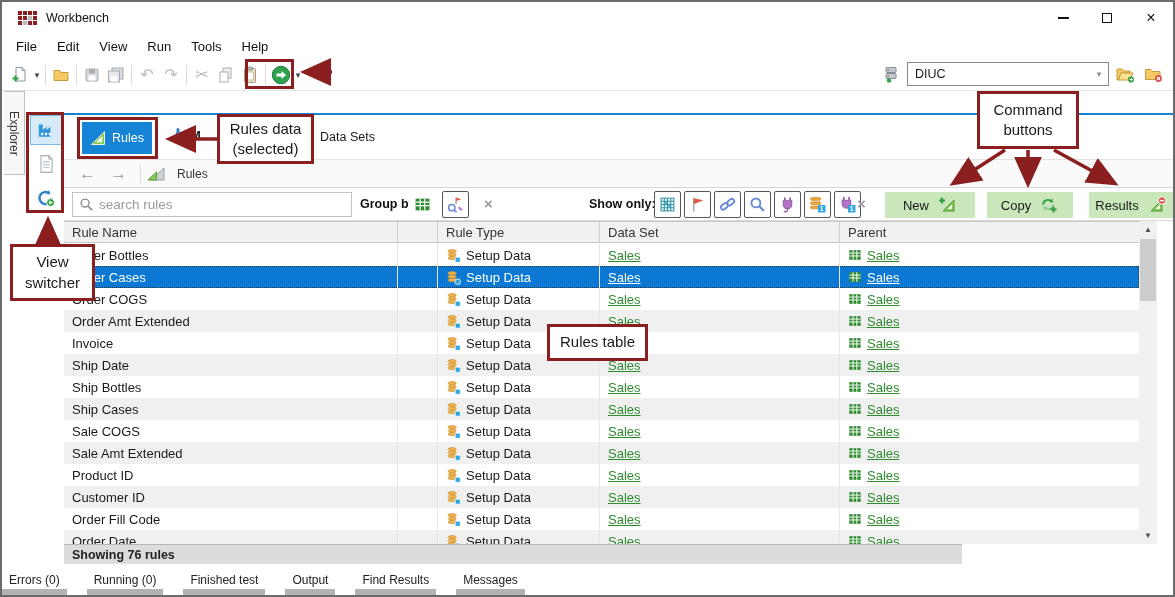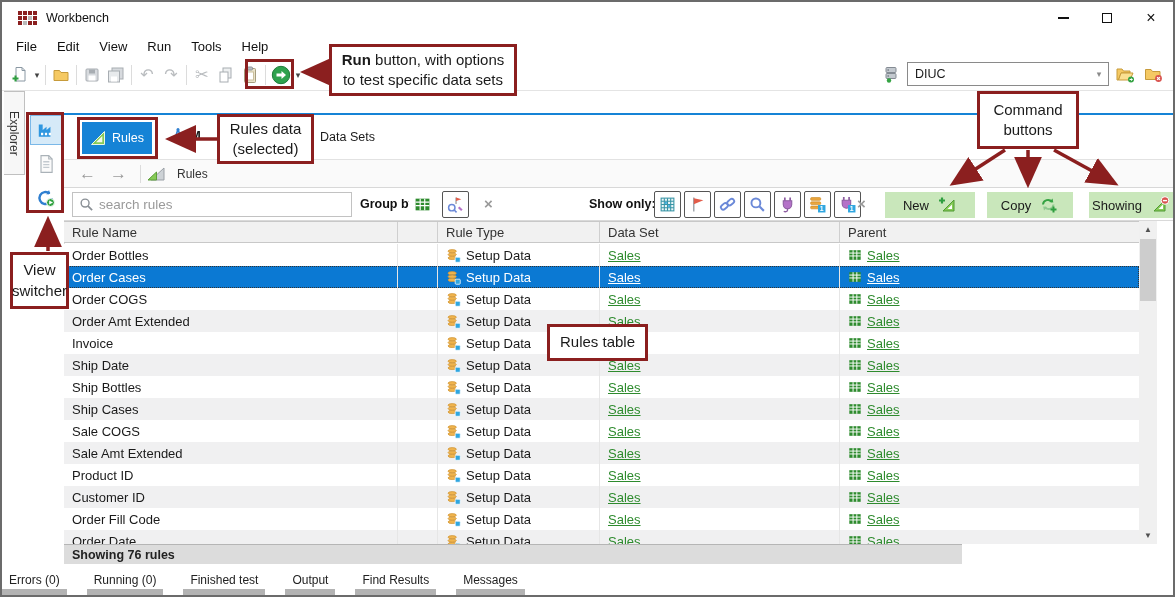--- a/index.html
+++ b/index.html
@@ -397,21 +397,21 @@
       <span>Copy</span>
       <svg class="ic" width="20" height="18" viewBox="0 0 20 18">
           <path d="M4 8.5a5 5 0 0 1 9-2.5" fill="none" stroke="#34a343" stroke-width="2"></path>
           <path d="M13.5 2.5l.8 4-4-.5z" fill="#34a343"></path>
           <path d="M14.5 8.5a5 5 0 0 1-9 2.5" fill="none" stroke="#8fc98f" stroke-width="2"></path>
           <path d="M5 14.5l-.8-4 4 .5z" fill="#8fc98f"></path>
           <path d="M11.5 13.5h6M14.5 10.5v6" stroke="#2e9e3f" stroke-width="2"></path>
         </svg>
     </span>
     <span class="cmd-btn" style="left:1025px;width:84px">
-      <span>Showing</span>
+      <span>Results</span>
       <svg class="ic" width="20" height="18" viewBox="0 0 20 18">
           <polygon points="4,15 15,15 15,4" fill="#86ca57" stroke="#4f9a33"></polygon>
           <polygon points="8.5,13 13,13 13,8.5" fill="#fff"></polygon>
           <circle cx="15" cy="4.5" r="3.8" fill="#d9534f" stroke="#fff"></circle>
           <rect x="12.9" y="3.9" width="4.2" height="1.4" fill="#fff"></rect>
         </svg>
     </span>
   </div>
 
   <div class="thead">
@@ -853,21 +853,18 @@
     <g stroke="#8b1f1f" stroke-width="3.5">
       <line x1="330" y1="70" x2="303" y2="70" marker-end="url(#ah)"></line>
       <line x1="216" y1="137" x2="168" y2="137" marker-end="url(#ah)"></line>
       <line x1="1003" y1="148" x2="952" y2="181" marker-end="url(#ah)"></line>
       <line x1="1026" y1="148" x2="1026" y2="181" marker-end="url(#ah)"></line>
       <line x1="1052" y1="148" x2="1112" y2="181" marker-end="url(#ah)"></line>
       <line x1="46" y1="249" x2="46" y2="219" marker-end="url(#ah)"></line>
     </g>
   </svg>
 
-  <div class="callout" style="left:327px;top:42px;width:188px;height:52px">
-    <span><b>Run</b><span> button, with options to test specific data sets</span></span>
-  </div>
   <div class="callout" style="left:215px;top:112px;width:97px;height:50px">Rules data (selected)</div>
   <div class="callout" style="left:975px;top:89px;width:102px;height:58px">Command buttons</div>
-  <div class="callout" style="left:8px;top:250px;width:59px;height:57px">View switcher</div>
+  <div class="callout" style="left:8px;top:242px;width:85px;height:57px">View switcher</div>
   <div class="callout" style="left:545px;top:322px;width:101px;height:37px">Rules table</div>
 
 </div>
 
 </body></html>

